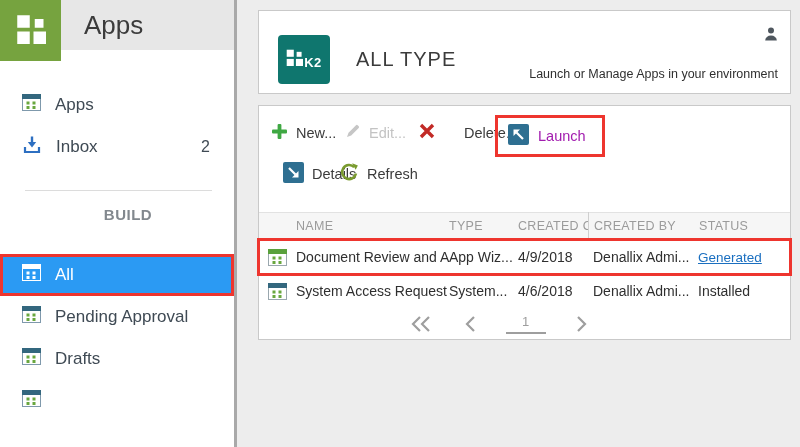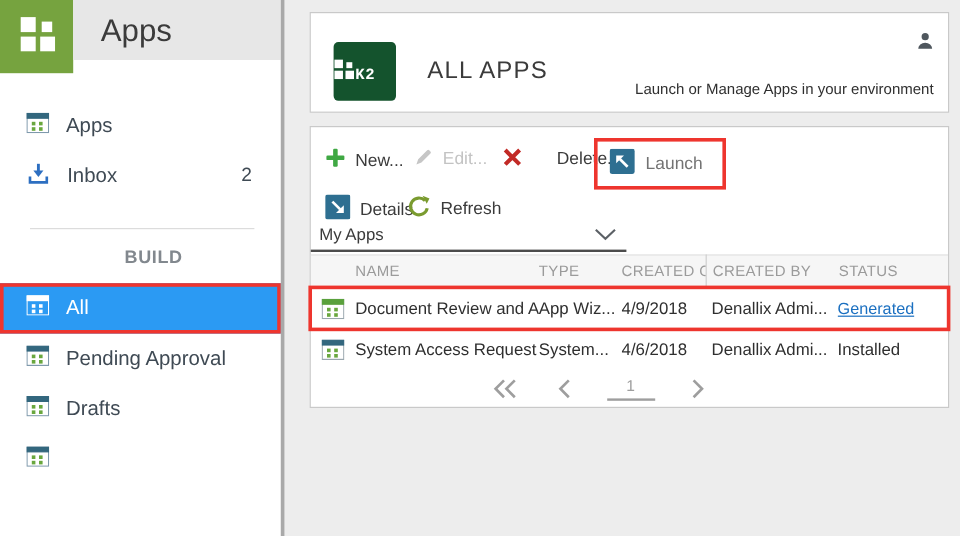--- a/index.html
+++ b/index.html
@@ -15,42 +15,42 @@
   .side-logo{position:absolute;left:0;top:0;width:61px;height:61px;background:#76a33f;display:flex;align-items:center;justify-content:center;}
   .side-titlebar{position:absolute;left:61px;top:0;width:173px;height:50px;background:#e7e7e7;display:flex;align-items:center;}
   .side-title{font-size:26px;color:#3b3b3b;padding-left:23px;}
   .side-nav{position:absolute;left:0;top:61px;width:234px;}
   .side-item{height:42px;display:flex;align-items:center;padding:0 14px 0 22px;gap:14px;font-size:17px;color:#3f4a54;cursor:pointer;}
   .side-item .grow{flex:1;}
   .side-badge{font-size:16px;color:#3f4a54;padding-right:10px;}
   .nav-top{padding-top:23px;}
   .side-divider{height:1px;background:#dcdcdc;margin:22px 22px 0 25px;}
   .section-label{margin-top:12px;height:24px;line-height:24px;padding-left:22px;font-size:15px;font-weight:bold;letter-spacing:.5px;color:#82888e;text-align:center;}
-  .build-list{margin-top:9px;}
+  .build-list{margin-top:27px;}
   .side-item.selected{
     background:#2b9af3;color:#fff;height:42px;box-sizing:border-box;
     border:3px solid #ee352e;padding-left:19px;
   }
   
   .card{background:#fff;border:1px solid #c9c9c9;box-sizing:border-box;position:absolute;}
   .header-card{left:258px;top:10px;width:533px;height:84px;}
-  .k2-logo{position:absolute;left:19px;top:24px;width:52px;height:49px;background:#14532d;border-radius:4px;display:flex;align-items:center;gap:1px;font-family:Liberation Mono, monospace;}
+  .k2-logo{position:absolute;left:19px;top:24px;width:52px;height:49px;background:#0f766e;border-radius:4px;display:flex;align-items:center;justify-content:center;gap:1px;}
   .k2-text{color:#fff;font-size:13px;font-weight:bold;margin-top:6px;letter-spacing:.5px;}
   .page-title{position:absolute;left:97px;top:37px;font-size:20px;letter-spacing:1px;color:#3b3b3b;}
   .user-info{position:absolute;right:12px;top:16px;display:flex;align-items:center;gap:6px;font-size:11.5px;color:#4a4a4a;font-weight:bold;}
   .subtitle{position:absolute;right:12px;top:56px;font-size:12.5px;color:#2f2f2f;}
   
   .tool-card{left:258px;top:105px;width:533px;height:235px;}
   .tbtn{position:absolute;display:flex;align-items:center;gap:8px;font-size:14.5px;color:#3b3b3b;cursor:pointer;white-space:nowrap;}
   .tbtn.disabled{color:#c3c3c3;cursor:default;}
   .btn-new{left:12px;top:17px;}
   .btn-edit{left:86px;top:17px;}
   .btn-delete{left:160px;top:17px;gap:29px;}
-  .btn-launch-wrap{position:absolute;left:236px;top:9px;border:3px solid #ee352e;padding:6px 16px 6px 10px;display:flex;align-items:center;gap:9px;font-size:14.5px;color:#737373;cursor:pointer;}
-  .btn-details{left:12px;top:56px;}
+  .btn-launch-wrap{position:absolute;left:236px;top:9px;border:3px solid #ee352e;padding:6px 16px 6px 10px;display:flex;align-items:center;gap:9px;font-size:14.5px;color:#a21caf;cursor:pointer;}
+  .btn-details{left:24px;top:56px;}
   .btn-refresh{left:80px;top:56px;}
   
   .filter-dd{position:absolute;left:0;top:76px;width:263px;height:26px;border-bottom:2px solid #4c4c4c;display:flex;align-items:center;cursor:pointer;}
   .filter-text{font-size:14px;color:#3b3b3b;padding-left:7px;flex:1;}
   .filter-chevron{padding-right:8px;display:flex;}
   
   .grid-header{position:absolute;left:0;top:106px;width:531px;height:28px;background:#f6f6f6;border-top:1px solid #e2e2e2;border-bottom:1px solid #d5d5d5;box-sizing:border-box;display:flex;align-items:center;font-size:12.5px;color:#9b9b9b;letter-spacing:.3px;}
   .grid-rows{position:absolute;left:0;top:134px;width:531px;}
   .grid-row{height:34px;display:flex;align-items:center;font-size:14px;color:#2f2f2f;cursor:pointer;}
   .col-icon{width:37px;display:flex;justify-content:center;}
@@ -183,21 +183,21 @@
     <span>
       <svg width="17" height="17" viewBox="0 0 24 24">
         <rect x="1" y="1" width="10" height="10" fill="#fff"></rect>
         <rect x="15" y="4" width="7" height="7" fill="#fff"></rect>
         <rect x="1" y="14" width="10" height="10" fill="#fff"></rect>
         <rect x="14" y="14" width="10" height="10" fill="#fff"></rect>
       </svg>
     </span>
     <span class="k2-text">K2</span>
   </div>
-  <div class="page-title">ALL APPS</div>
+  <div class="page-title">ALL TYPE</div>
   <div class="user-info">
     <span>
       <svg width="14" height="14" viewBox="0 0 14 14">
         <circle cx="7" cy="3.6" r="3" fill="#4f575e"></circle>
         <path d="M1.2 13.6 a5.8 5 0 0 1 11.6 0 z" fill="#4f575e"></path>
       </svg>
     </span>
   </div>
   <div class="subtitle">Launch or Manage Apps in your environment</div>
 </div>
@@ -257,28 +257,20 @@
   <div class="tbtn btn-refresh">
     <span>
       <svg width="20" height="20" viewBox="0 0 20 20">
         <path d="M15.2 5.2 A7 7 0 1 0 17 11.5" fill="none" stroke="#7a9b2f" stroke-width="2.6"></path>
         <polygon points="13.2,1.2 16.6,7.8 18.9,3.4" fill="#7a9b2f"></polygon>
       </svg>
     </span>
     <span>Refresh</span>
   </div>
 
-  <div class="filter-dd">
-    <span class="filter-text">My Apps</span>
-    <span class="filter-chevron">
-      <svg width="19" height="11" viewBox="0 0 19 11">
-        <polyline points="1.5,1.5 9.5,9 17.5,1.5" fill="none" stroke="#5c6166" stroke-width="1.8"></polyline>
-      </svg>
-    </span>
-  </div>
 
   <div class="grid-header">
     <span class="col-icon"></span>
     <span class="col-name">NAME</span>
     <span class="col-type">TYPE</span>
     <span class="col-on-h">CREATED ON</span>
     <span class="col-gap"></span>
     <span class="col-by">CREATED BY</span>
     <span class="col-status">STATUS</span>
   </div>

